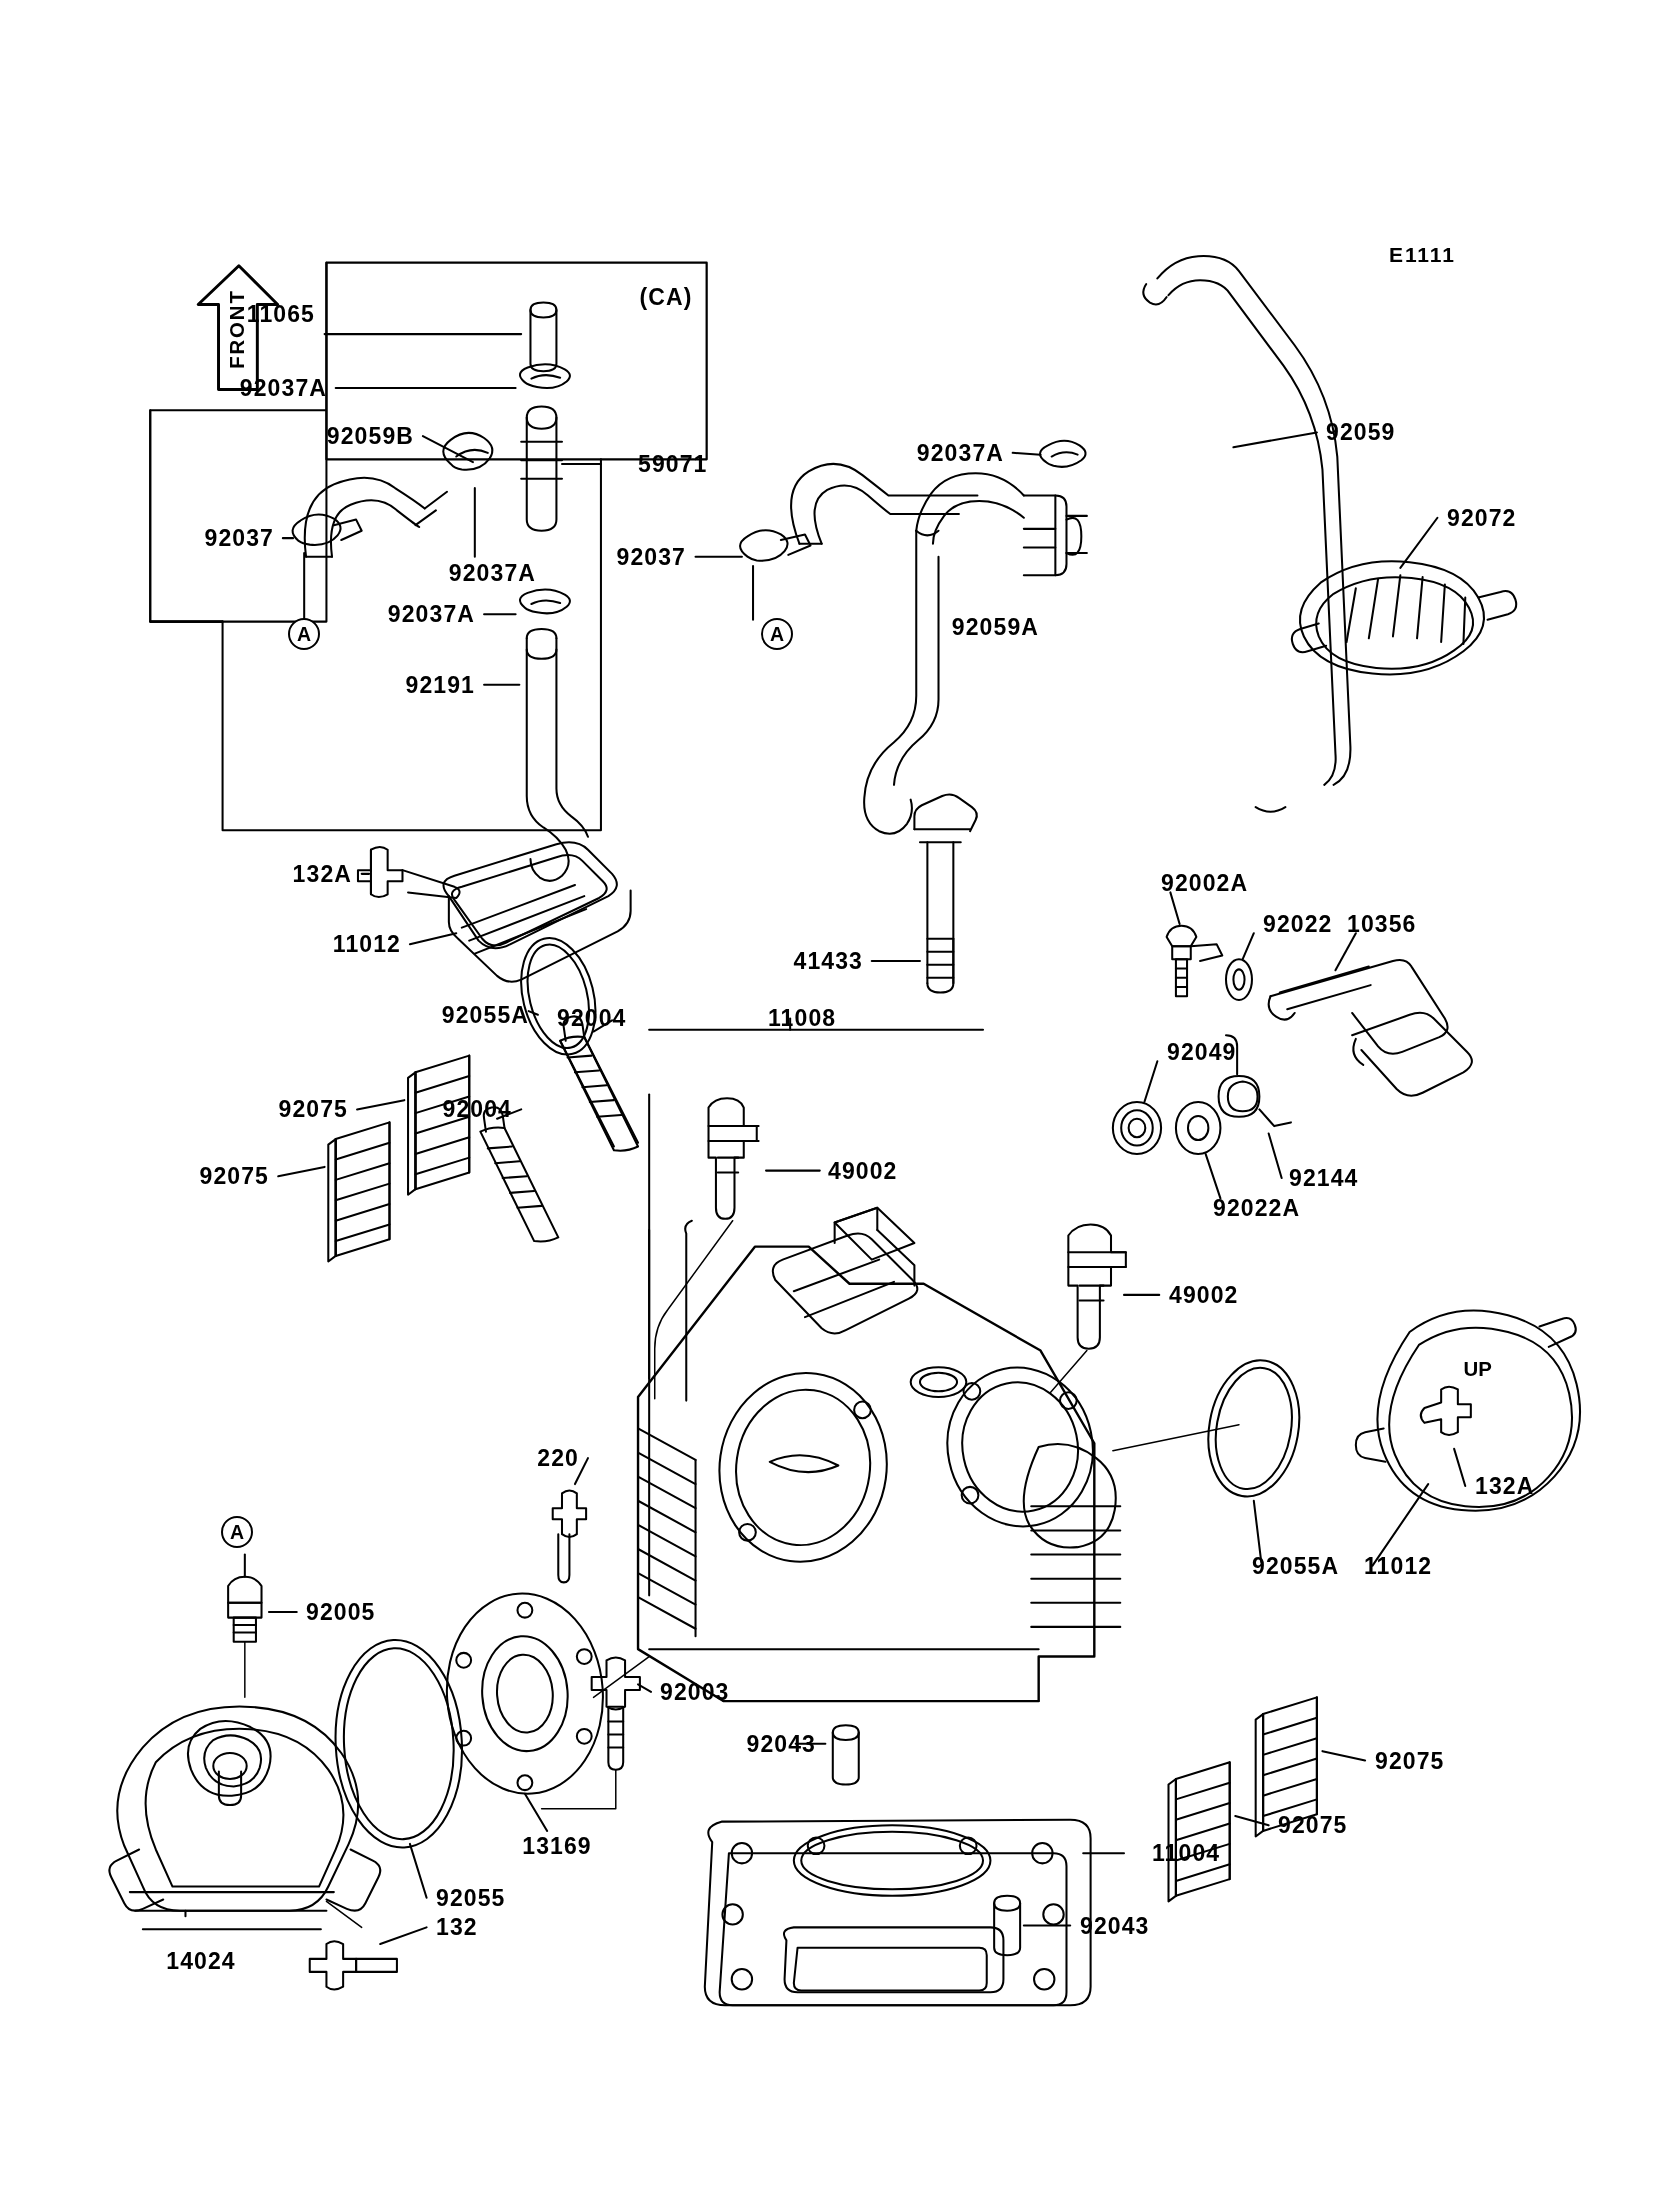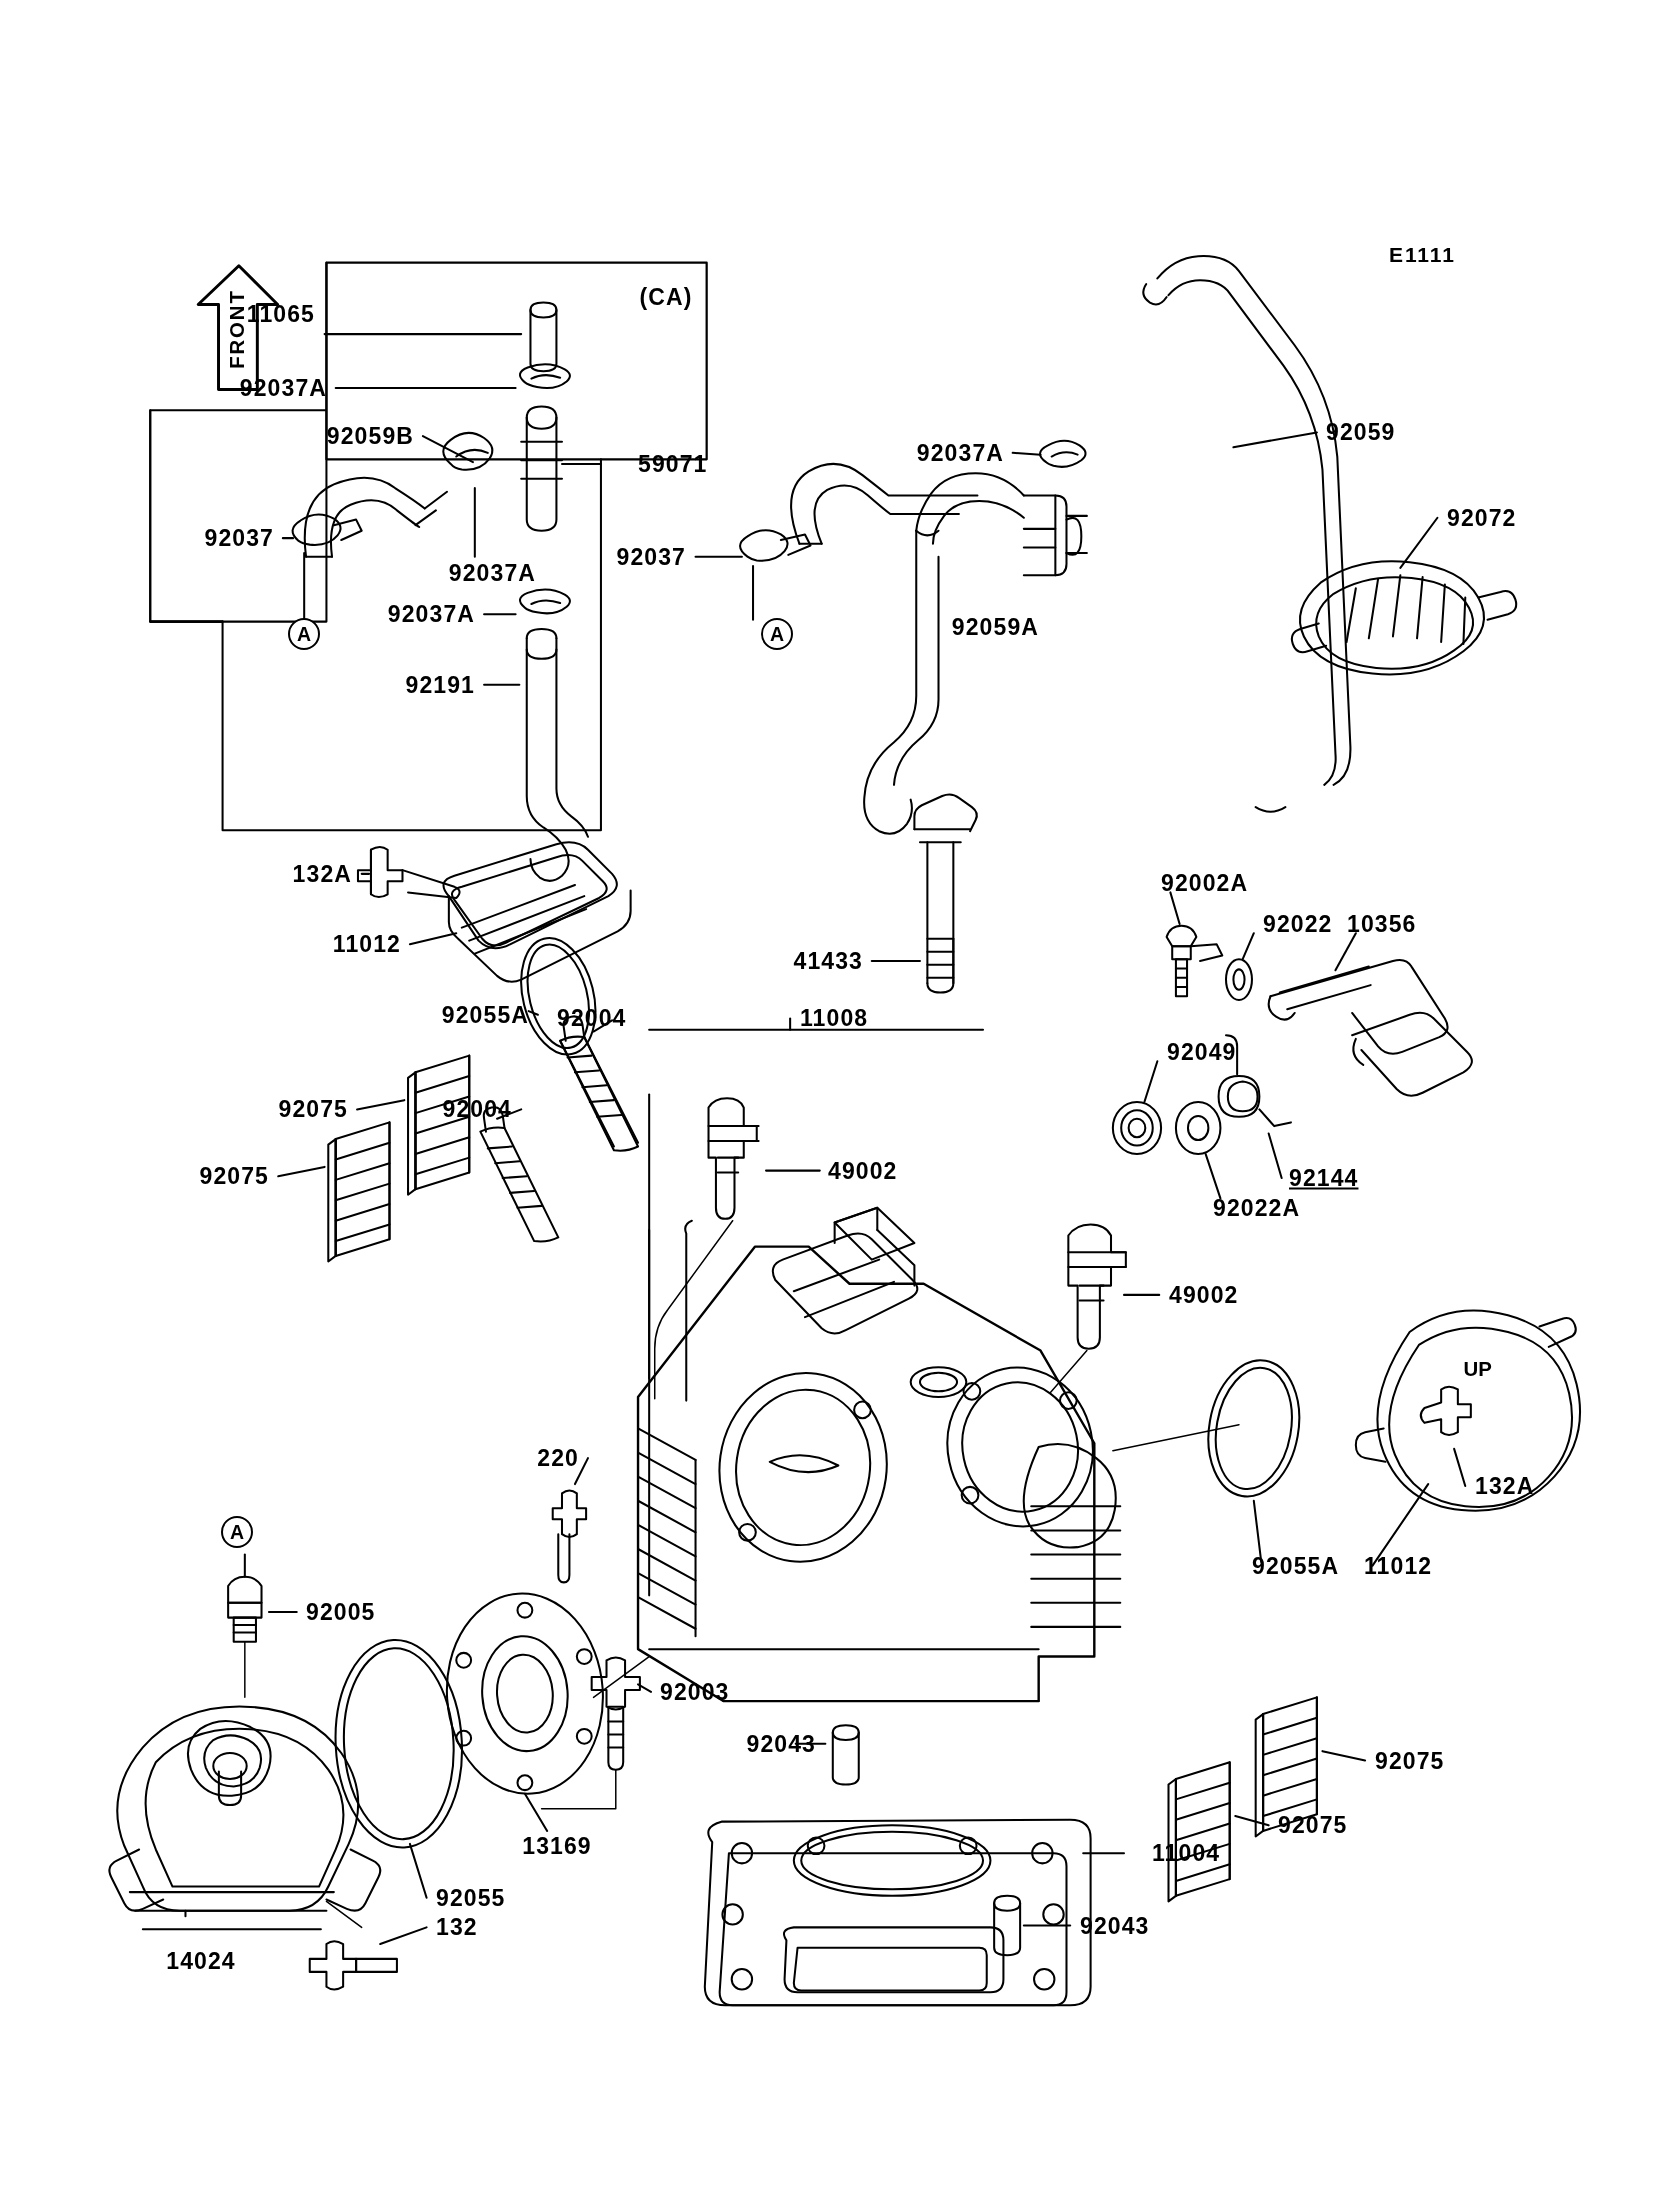--- a/index.html
+++ b/index.html
@@ -434,27 +434,27 @@
       <div class="lbl left" style="left: 1447px; top: 518px;">92072</div>
       <div class="lbl right" style="left: 1039px; top: 627px;">92059A</div>
       <div class="lbl right" style="left: 352px; top: 874px;">132A</div>
       <div class="lbl right" style="left: 401px; top: 944px;">11012</div>
       <div class="lbl right" style="left: 529px; top: 1015px;">92055A</div>
       <div class="lbl left" style="left: 557px; top: 1018px;">92004</div>
       <div class="lbl right" style="left: 512px; top: 1109px;">92004</div>
       <div class="lbl right" style="left: 348px; top: 1109px;">92075</div>
       <div class="lbl right" style="left: 269px; top: 1176px;">92075</div>
       <div class="lbl right" style="left: 863px; top: 961px;">41433</div>
-      <div class="lbl left" style="left: 800px; top: 1018px; text-align: center;">11008</div>
+      <div class="lbl left" style="left: 768px; top: 1018px; text-align: center;">11008</div>
       <div class="lbl left" style="left: 828px; top: 1171px;">49002</div>
       <div class="lbl left" style="left: 1161px; top: 883px;">92002A</div>
       <div class="lbl left" style="left: 1263px; top: 924px;">92022</div>
       <div class="lbl left" style="left: 1347px; top: 924px;">10356</div>
       <div class="lbl left" style="left: 1167px; top: 1052px;">92049</div>
-      <div class="lbl left" style="left: 1289px; top: 1178px; text-decoration: underline;">92144</div>
+      <div class="lbl left" style="left: 1289px; top: 1178px;">92144</div>
       <div class="lbl left" style="left: 1213px; top: 1208px;">92022A</div>
       <div class="lbl left" style="left: 1169px; top: 1295px;">49002</div>
       <div class="lbl left" style="left: 1252px; top: 1566px;">92055A</div>
       <div class="lbl left" style="left: 1364px; top: 1566px;">11012</div>
       <div class="lbl left" style="left: 1475px; top: 1486px;">132A</div>
       <div class="lbl right" style="left: 579px; top: 1458px;">220</div>
       <div class="lbl left" style="left: 306px; top: 1612px;">92005</div>
       <div class="lbl left" style="left: 660px; top: 1692px;">92003</div>
       <div class="lbl ctr" style="left: 557px; top: 1846px;">13169</div>
       <div class="lbl left" style="left: 436px; top: 1898px;">92055</div>

